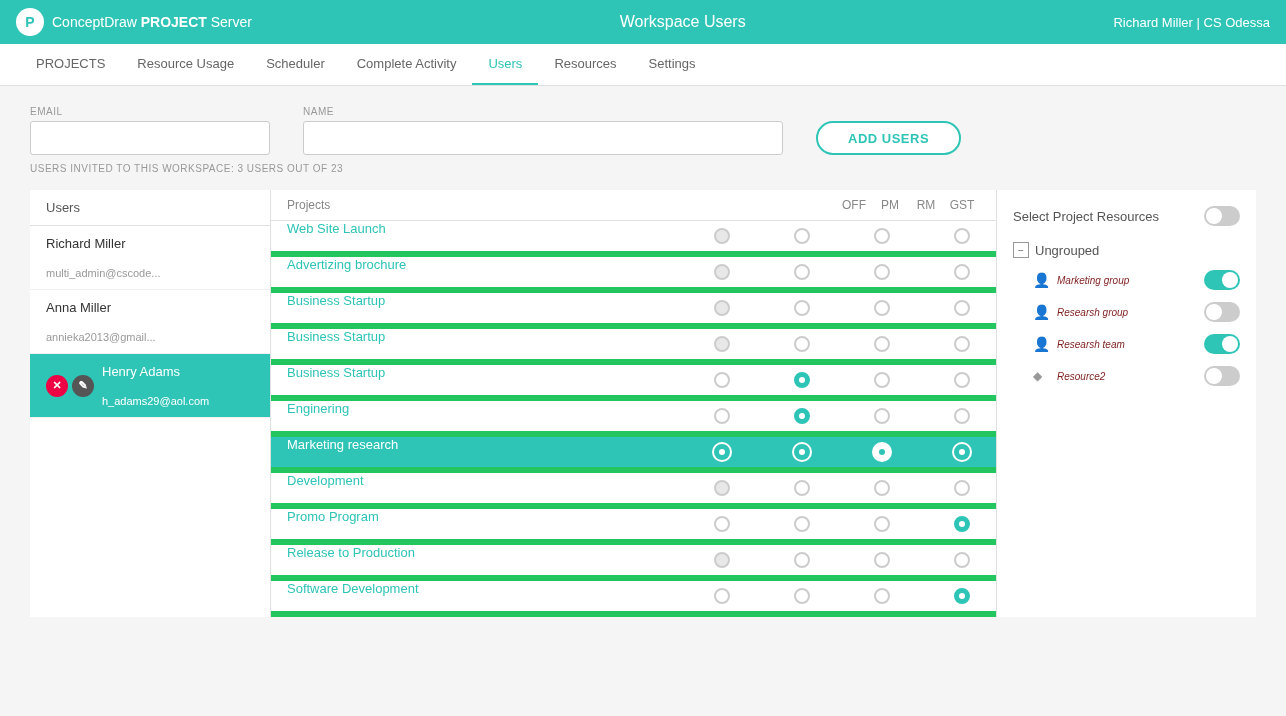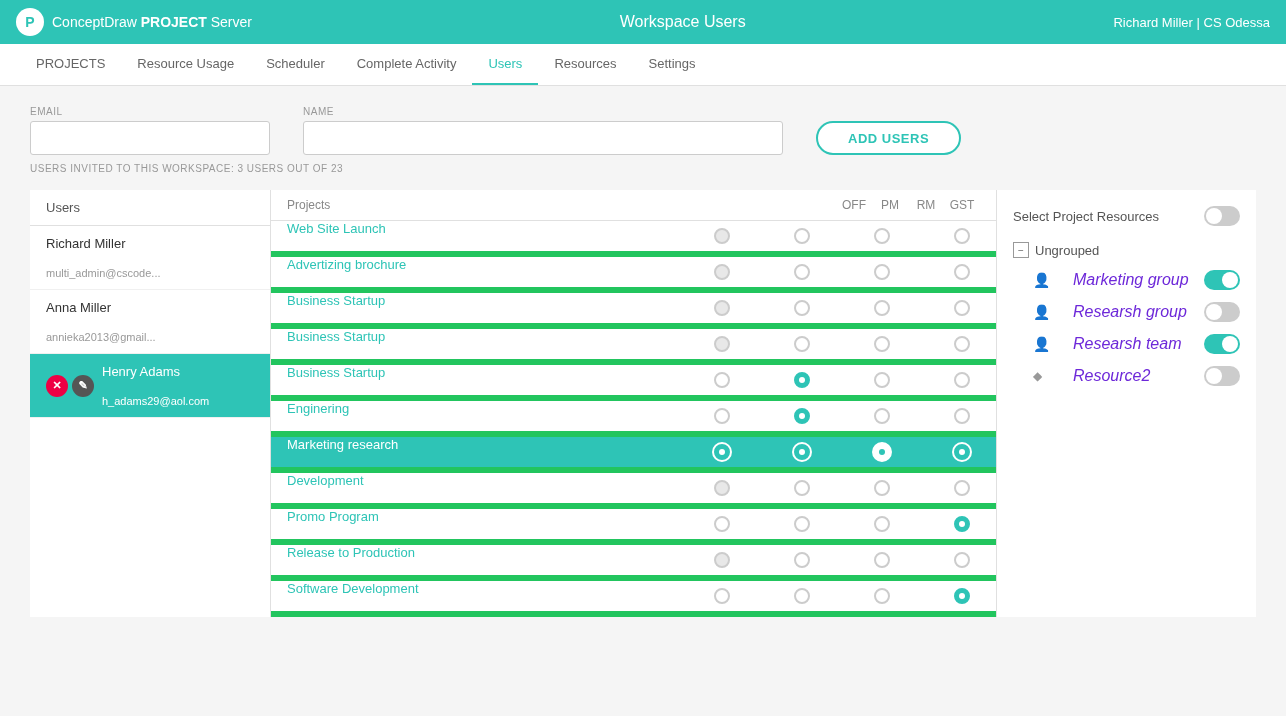--- a/index.html
+++ b/index.html
@@ -310,25 +310,24 @@
       align-items: center;
       padding: 6px 16px 6px 36px;
       gap: 8px;
     }
     .resource-icon {
       color: #999;
       font-size: 14px;
       width: 16px;
     }
     .resource-name {
-      font-size: 16px;
-      color: #6d28d9;
+      font-size: 10px;
+      color: #7f1d1d;
       flex: 1;
       font-style: italic;
-      margin-left: 16px;
     }
     .diamond-icon { font-size: 12px; }
   </style>
 </head>
 <body>
 
 <div class="header">
   <div class="header-logo">
     <div class="logo-circle">
       <span>P</span>

